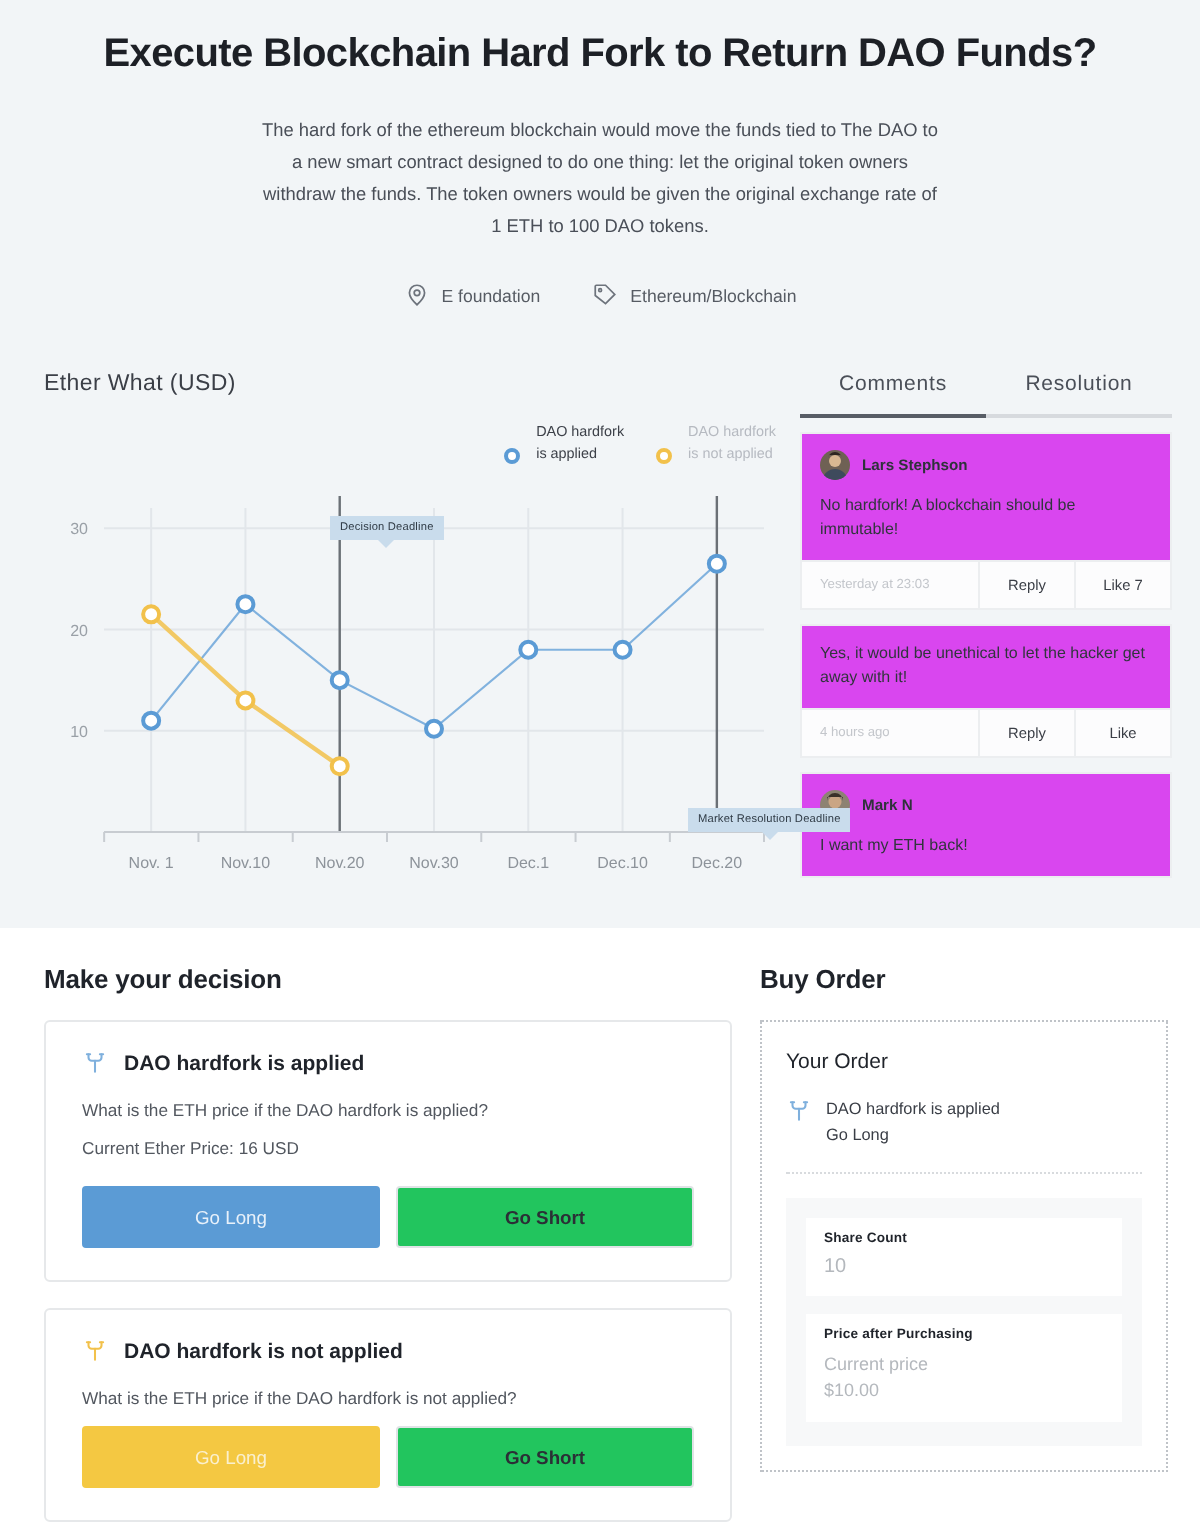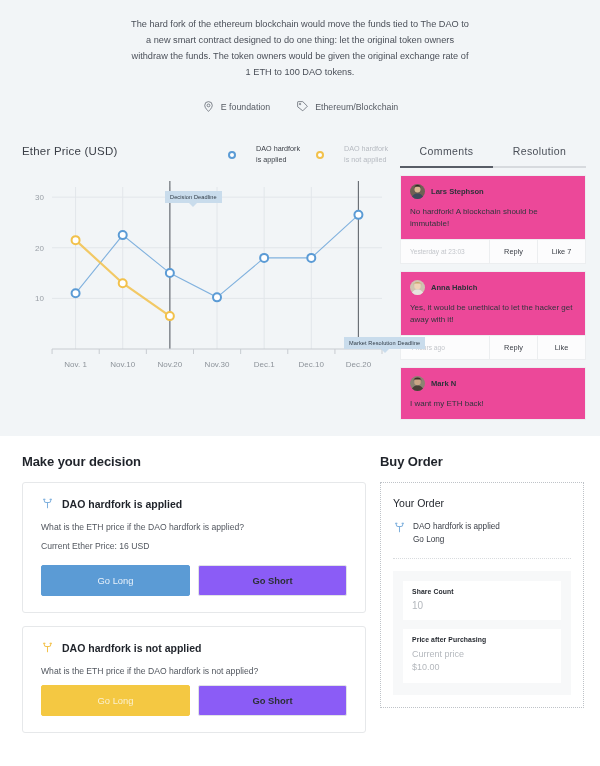--- a/index.html
+++ b/index.html
@@ -62,21 +62,21 @@
     margin-bottom: 8px;
   }
   .chart-title {
     font-size: 11.5px;
     color: #3b3f47;
     font-weight: 400;
     letter-spacing: .2px;
     padding-top: 4px;
   }
   .legend { display: flex; gap: 16px; padding-top: 3px; }
-  .legend-item { display: flex; gap: 20px; align-items: center; }
+  .legend-item { display: flex; gap: 8px; align-items: flex-end; margin-top: 26px; }
   .legend-dot {
     width: 8px; height: 8px; border-radius: 50%;
     border: 2px solid #5b9bd5; background: #fff;
     margin-top: 1px; flex: none;
   }
   .legend-dot.amber { border-color: #f2c14b; }
   .legend-text { font-size: 7.2px; line-height: 1.45; color: #3d4149; }
   .legend-text.muted { color: #b6bac1; }
 
   .chart-wrap { position: relative; height: 208px; }
@@ -112,21 +112,21 @@
     color: #4a4f58;
     padding: 10px 0 9px;
     letter-spacing: .4px;
     cursor: pointer;
   }
   .tab-underline { height: 2px; background: #d7dade; display: flex; }
   .tab-underline .active-seg { width: 50%; background: #585d66; height: 2px; }
   .tab-underline .idle-seg { width: 50%; height: 2px; }
 
   .comment {
-    background: #ec4899;
+    background: #d946ef;
     margin-top: 7px;
     border: 1px solid #eceef0;
   }
   .comment-top { padding: 8px 9px 9px; }
   .comment-user { display: flex; align-items: center; gap: 6px; margin-bottom: 7px; }
   .avatar {
     width: 15px; height: 15px; border-radius: 50%;
     flex: none; overflow: hidden; display: block;
   }
   .comment-name { font-size: 7.6px; font-weight: 700; color: #2e323a; }
@@ -184,21 +184,21 @@
     flex: 1;
     text-align: center;
     font-size: 9.4px;
     padding: 9px 0;
     cursor: pointer;
     border-radius: 2px;
   }
   .btn-long-blue { background: #5b9bd5; color: #e8f1fa; border: 1px solid #5b9bd5; }
   .btn-long-amber { background: #f4c githube; }
   .btn-long-amber { background: #f4c842; color: #faf0cf; border: 1px solid #f4c842; }
-  .btn-short { background: #8b5cf6; color: #2b2f36; border: 1px solid #e0e3e6; font-weight: 700; }
+  .btn-short { background: #22c55e; color: #2b2f36; border: 1px solid #e0e3e6; font-weight: 700; }
 
   
   .order-box {
     border: 1px dotted #bfc3c8;
     padding: 14px 12px 12px;
     background: #fff;
   }
   .order-title { font-size: 10.5px; font-weight: 400; color: #1f232a; margin-bottom: 12px; }
   .order-sel { display: flex; gap: 7px; align-items: flex-start; padding-bottom: 12px; border-bottom: 1px dotted #d8dbde; }
   .order-sel-txt { font-size: 8.2px; color: #3a3e46; line-height: 1.5; }
@@ -208,20 +208,21 @@
   .field { background: #fff; padding: 7px 9px 9px; margin-bottom: 9px; }
   .field:last-child { margin-bottom: 0; }
   .field-label { font-size: 6.8px; font-weight: 700; color: #1f232a; margin-bottom: 5px; letter-spacing: .1px; }
   .field-value { font-size: 10px; color: #b4b8bd; }
   .field-sub { font-size: 9px; color: #b4b8bd; line-height: 1.45; }
 </style>
 </head>
 <body>
 
 <div class="hero">
+  <div class="hero-title">Execute Blockchain Hard Fork to Return DAO Funds?</div>
   <div class="hero-desc">The hard fork of the ethereum blockchain would move the funds tied to The DAO to a new smart contract designed to do one thing: let the original token owners withdraw the funds. The token owners would be given the original exchange rate of 1 ETH to 100 DAO tokens.</div>
   <div class="hero-meta">
     <div class="meta-item">
       <span class="meta-icon">
         <svg viewBox="0 0 24 24" fill="none" stroke="currentColor" stroke-width="1.6" width="13" height="13">
           <path d="M12 21s7-6.2 7-11a7 7 0 1 0-14 0c0 4.8 7 11 7 11z"></path>
           <circle cx="12" cy="10" r="2.6"></circle>
         </svg>
       </span>
       <span>E foundation</span>
@@ -235,21 +236,21 @@
       </span>
       <span>Ethereum/Blockchain</span>
     </div>
   </div>
 </div>
 
 <div class="band">
 
   <div class="chart-col">
     <div class="chart-head">
-      <div class="chart-title">Ether Price (USD)</div>
+      <div class="chart-title">Ether What (USD)</div>
       <div class="legend">
         <div class="legend-item">
           <span class="legend-dot"></span>
           <span class="legend-text">
             <span>DAO hardfork</span><br>
             <span>is applied</span>
           </span>
         </div>
         <div class="legend-item">
           <span class="legend-dot amber"></span>
@@ -355,31 +356,20 @@
       </div>
       <div class="comment-foot">
         <div class="c-time">Yesterday at 23:03</div>
         <div class="c-act">Reply</div>
         <div class="c-act">Like 7</div>
       </div>
     </div>
 
     <div class="comment">
       <div class="comment-top">
-        <div class="comment-user">
-          <span class="avatar">
-            <svg viewBox="0 0 30 30" width="15" height="15">
-              <rect width="30" height="30" fill="#cfc3b2"></rect>
-              <circle cx="15" cy="12" r="6.5" fill="#f0d3b8"></circle>
-              <path d="M3 30c0-7 6-11 12-11s12 4 12 11z" fill="#e8e4df"></path>
-              <path d="M7 12a8 8 0 0 1 16 0l0 -5 -16 0z" fill="#c9a86a"></path>
-            </svg>
-          </span>
-          <span class="comment-name">Anna Habich</span>
-        </div>
         <div class="comment-body">Yes, it would be unethical to let the hacker get away with it!</div>
       </div>
       <div class="comment-foot">
         <div class="c-time">4 hours ago</div>
         <div class="c-act">Reply</div>
         <div class="c-act">Like</div>
       </div>
     </div>
 
     <div class="comment">

